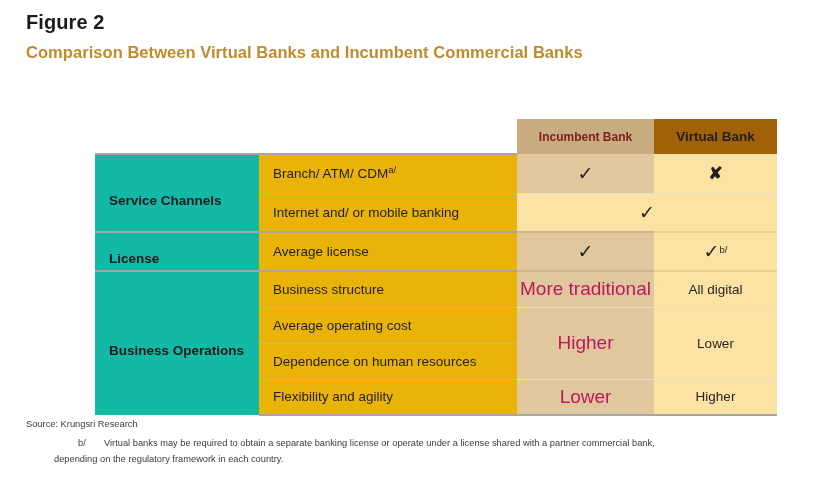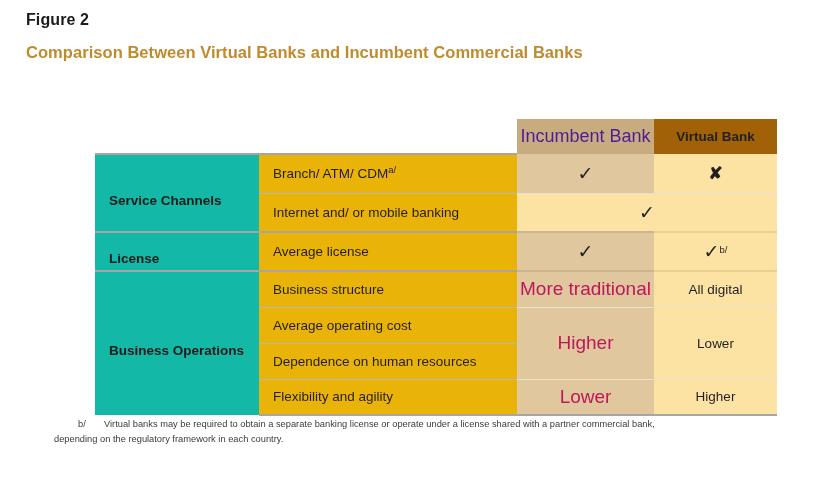--- a/index.html
+++ b/index.html
@@ -14,21 +14,21 @@
     color: #231f20;
     overflow: hidden;
     position: relative;
   }
 
   
   .figure-label {
     position: absolute;
     left: 26px;
     top: 11px;
-    font-size: 16px;
+    font-size: 20px;
     font-weight: bold;
     color: #1b1b1b;
     letter-spacing: 0.1px;
   }
   .figure-title {
     position: absolute;
     left: 26px;
     top: 43px;
     font-size: 16.5px;
     font-weight: bold;
@@ -57,23 +57,23 @@
   
   col.c-cat  { width: 164px; }
   col.c-item { width: 258px; }
   col.c-inc  { width: 137px; }
   col.c-vir  { width: 123px; }
 
   
   .hdr-blank { background: #ffffff; height: 34px; }
   .hdr-inc {
     background: #c8ab7e;
-    color: #4c1d95;
-    font-weight: normal;
-    font-size: 18px;
+    color: #7f1d1d;
+    font-weight: bold;
+    font-size: 12px;
     text-align: center;
     height: 34px;
   }
   .hdr-vir {
     background: #a16207;
     color: #231f20;
     font-weight: bold;
     font-size: 13.5px;
     text-align: center;
     height: 34px;
@@ -250,18 +250,19 @@
         <td class="item">Flexibility and agility</td>
         <td class="v-inc">Lower</td>
         <td class="v-vir">Higher</td>
       </tr>
 
     </tbody>
   </table>
 </div>
 
 <div class="notes">
+  <div class="note-source">Source: Krungsri Research</div>
   <div class="note-row note-indent">
     <span class="note-key">b/</span>
     <span class="note-body">Virtual banks may be required to obtain a separate banking license or operate under a license shared with a partner commercial bank,</span>
   </div>
   <div class="note-indent-sub">depending on the regulatory framework in each country.</div>
 </div>
 
 </body></html>

